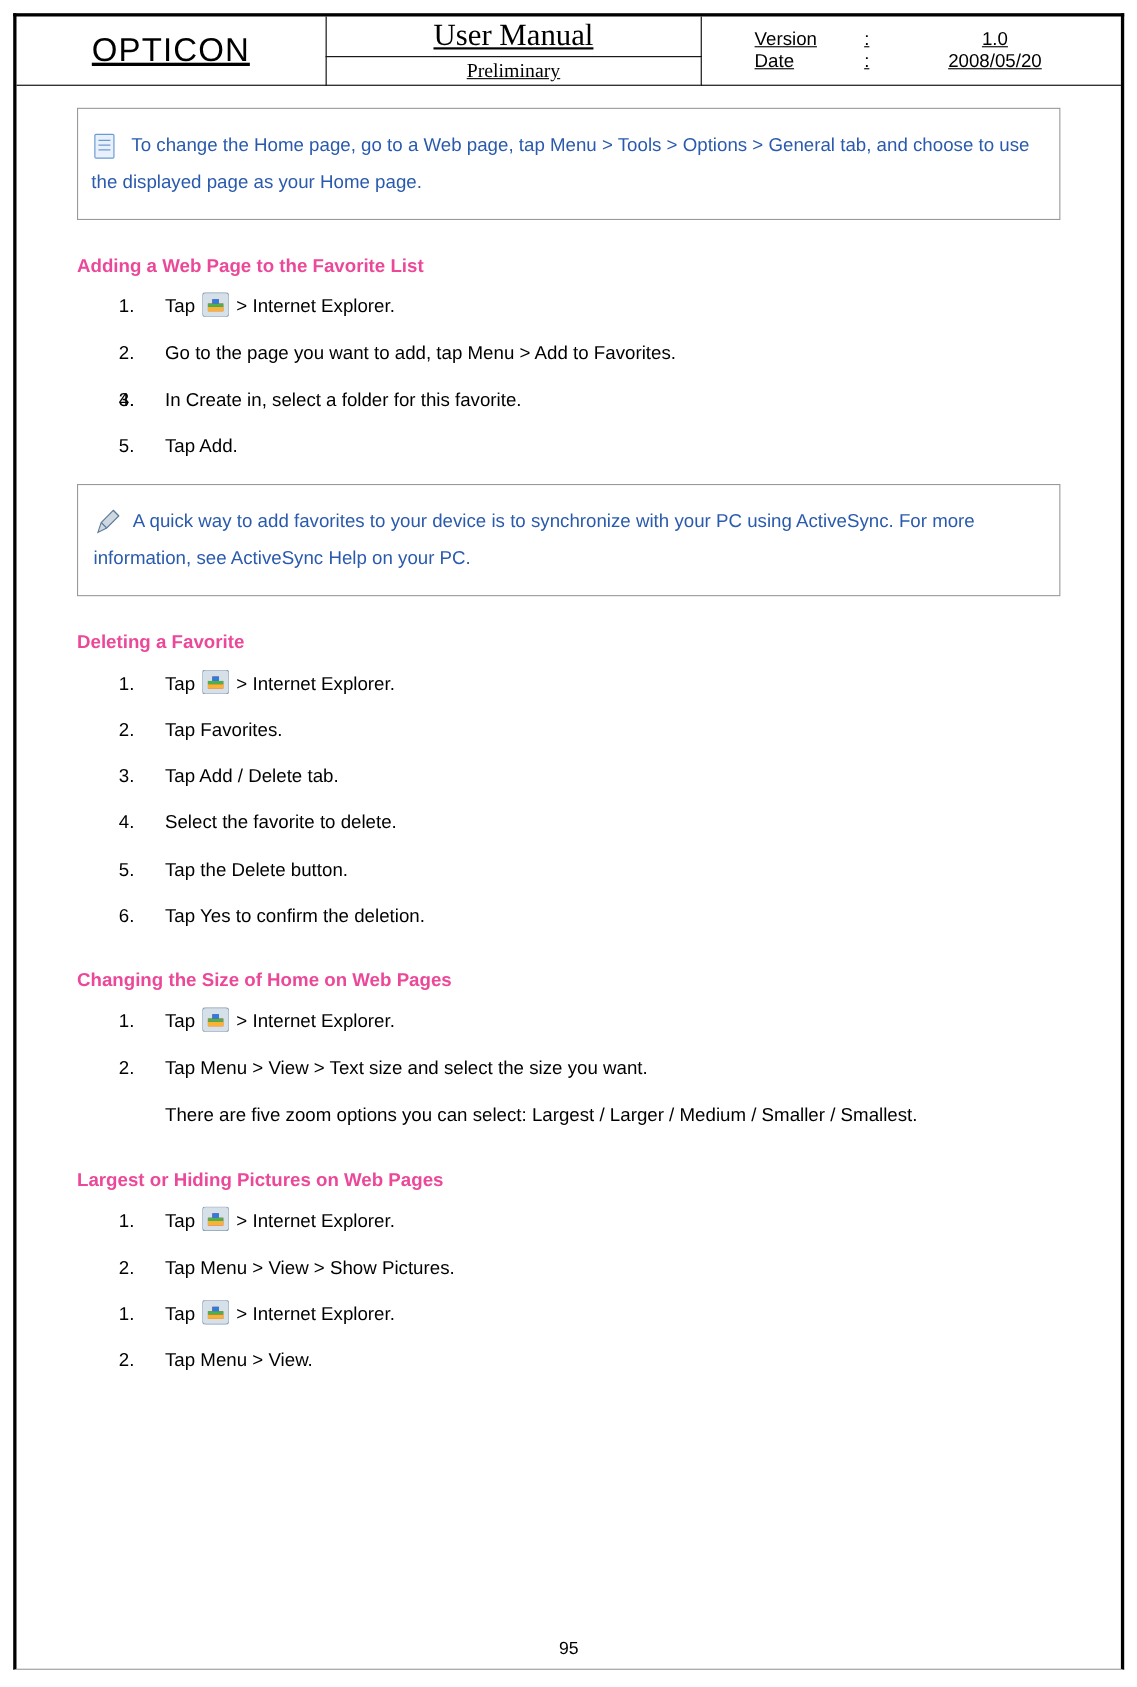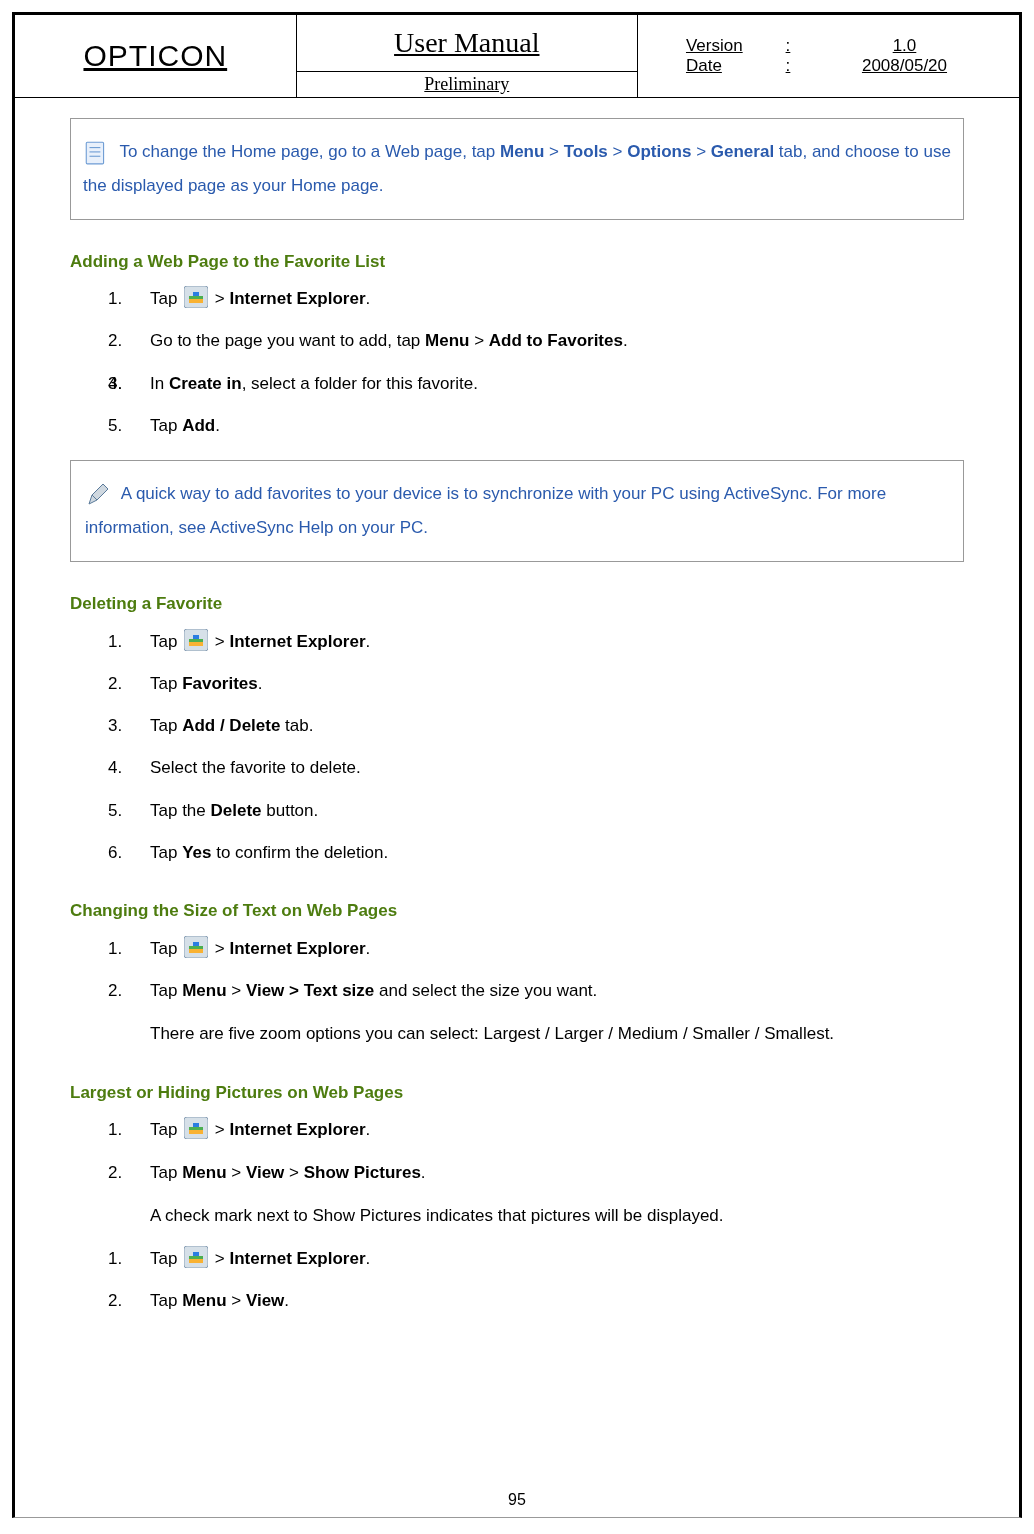--- a/index.html
+++ b/index.html
@@ -33,21 +33,21 @@
       width: 28%;
       font-size: 30px;
       font-family: Arial, sans-serif;
       letter-spacing: 1px;
       border-left: none;
     }
     .header-table .title-cell {
       width: 34%;
       font-size: 28px;
       font-family: "Times New Roman", serif;
-      padding: 12px;
+      padding: 2px;
     }
     .header-table .sub-cell {
       font-size: 18px;
       font-family: "Times New Roman", serif;
       padding: 2px;
     }
     .header-table .info-cell {
       width: 38%;
       font-family: "Comic Sans MS", cursive, Arial;
       font-size: 17px;
@@ -73,21 +73,21 @@
       color: #2a5aad;
     }
     .note-icon {
       display: inline-block;
       width: 26px;
       height: 26px;
       vertical-align: middle;
       margin-right: 6px;
     }
     .section-heading {
-      color: #4d7c0f;
+      color: #ec4899;
       font-weight: bold;
       font-size: 17px;
       margin-top: 28px;
       margin-bottom: 8px;
     }
     ol.steps {
       list-style: none;
       padding-left: 38px;
     }
     ol.steps li {
@@ -113,21 +113,21 @@
       line-height: 2.0;
       margin-bottom: 10px;
     }
     .page-num {
       position: absolute;
       bottom: 8px;
       width: 100%;
       text-align: center;
       font-size: 16px;
     }
-    b { font-weight: bold; }
+    b { font-weight: normal; }
   </style>
 </head>
 <body>
 
 <div class="page-border">
 
   <table class="header-table">
     <tbody>
         <tr>
       <td class="brand-cell" rowspan="2">
@@ -204,21 +204,21 @@
               <rect x="5" y="10" width="14" height="3" fill="#4caf50"></rect>
               <rect x="9" y="6" width="6" height="4" fill="#2a7de1"></rect>
             </svg></span><span> &gt; </span><b>Internet Explorer</b><span>.</span></li>
       <li><span class="num">2.</span><span>Tap </span><b>Favorites</b><span>.</span></li>
       <li><span class="num">3.</span><span>Tap </span><b>Add / Delete</b><span> tab.</span></li>
       <li><span class="num">4.</span><span>Select the favorite to delete.</span></li>
       <li><span class="num">5.</span><span>Tap the </span><b>Delete</b><span> button.</span></li>
       <li><span class="num">6.</span><span>Tap </span><b>Yes</b><span> to confirm the deletion.</span></li>
     </ol>
 
-    <div class="section-heading">Changing the Size of Text on Web Pages</div>
+    <div class="section-heading">Changing the Size of Home on Web Pages</div>
     <ol class="steps">
       <li><span class="num">1.</span><span>Tap </span><span class="start-icon"><svg viewBox="0 0 24 22">
               <rect width="24" height="22" rx="3" fill="#d6e0e8" stroke="#8aa0b5"></rect>
               <path d="M5 17 L5 10 L9 10 L9 6 L15 6 L15 10 L19 10 L19 17 Z" fill="#e63434"></path>
               <rect x="5" y="13" width="14" height="4" fill="#f9b233"></rect>
               <rect x="5" y="10" width="14" height="3" fill="#4caf50"></rect>
               <rect x="9" y="6" width="6" height="4" fill="#2a7de1"></rect>
             </svg></span><span> &gt; </span><b>Internet Explorer</b><span>.</span></li>
       <li><span class="num">2.</span><span>Tap </span><b>Menu</b><span> &gt; </span><b>View &gt; Text size</b><span> and select the size you want.</span></li>
     </ol>
@@ -228,21 +228,20 @@
     <ol class="steps">
       <li><span class="num">1.</span><span>Tap </span><span class="start-icon"><svg viewBox="0 0 24 22">
               <rect width="24" height="22" rx="3" fill="#d6e0e8" stroke="#8aa0b5"></rect>
               <path d="M5 17 L5 10 L9 10 L9 6 L15 6 L15 10 L19 10 L19 17 Z" fill="#e63434"></path>
               <rect x="5" y="13" width="14" height="4" fill="#f9b233"></rect>
               <rect x="5" y="10" width="14" height="3" fill="#4caf50"></rect>
               <rect x="9" y="6" width="6" height="4" fill="#2a7de1"></rect>
             </svg></span><span> &gt; </span><b>Internet Explorer</b><span>.</span></li>
       <li><span class="num">2.</span><span>Tap </span><b>Menu</b><span> &gt; </span><b>View</b><span> &gt; </span><b>Show Pictures</b><span>.</span></li>
     </ol>
-    <div class="step-cont">A check mark next to Show Pictures indicates that pictures will be displayed.</div>
 
     <ol class="steps">
       <li><span class="num">1.</span><span>Tap </span><span class="start-icon"><svg viewBox="0 0 24 22">
               <rect width="24" height="22" rx="3" fill="#d6e0e8" stroke="#8aa0b5"></rect>
               <path d="M5 17 L5 10 L9 10 L9 6 L15 6 L15 10 L19 10 L19 17 Z" fill="#e63434"></path>
               <rect x="5" y="13" width="14" height="4" fill="#f9b233"></rect>
               <rect x="5" y="10" width="14" height="3" fill="#4caf50"></rect>
               <rect x="9" y="6" width="6" height="4" fill="#2a7de1"></rect>
             </svg></span><span> &gt; </span><b>Internet Explorer</b><span>.</span></li>
       <li><span class="num">2.</span><span>Tap </span><b>Menu</b><span> &gt; </span><b>View</b><span>.</span></li>

